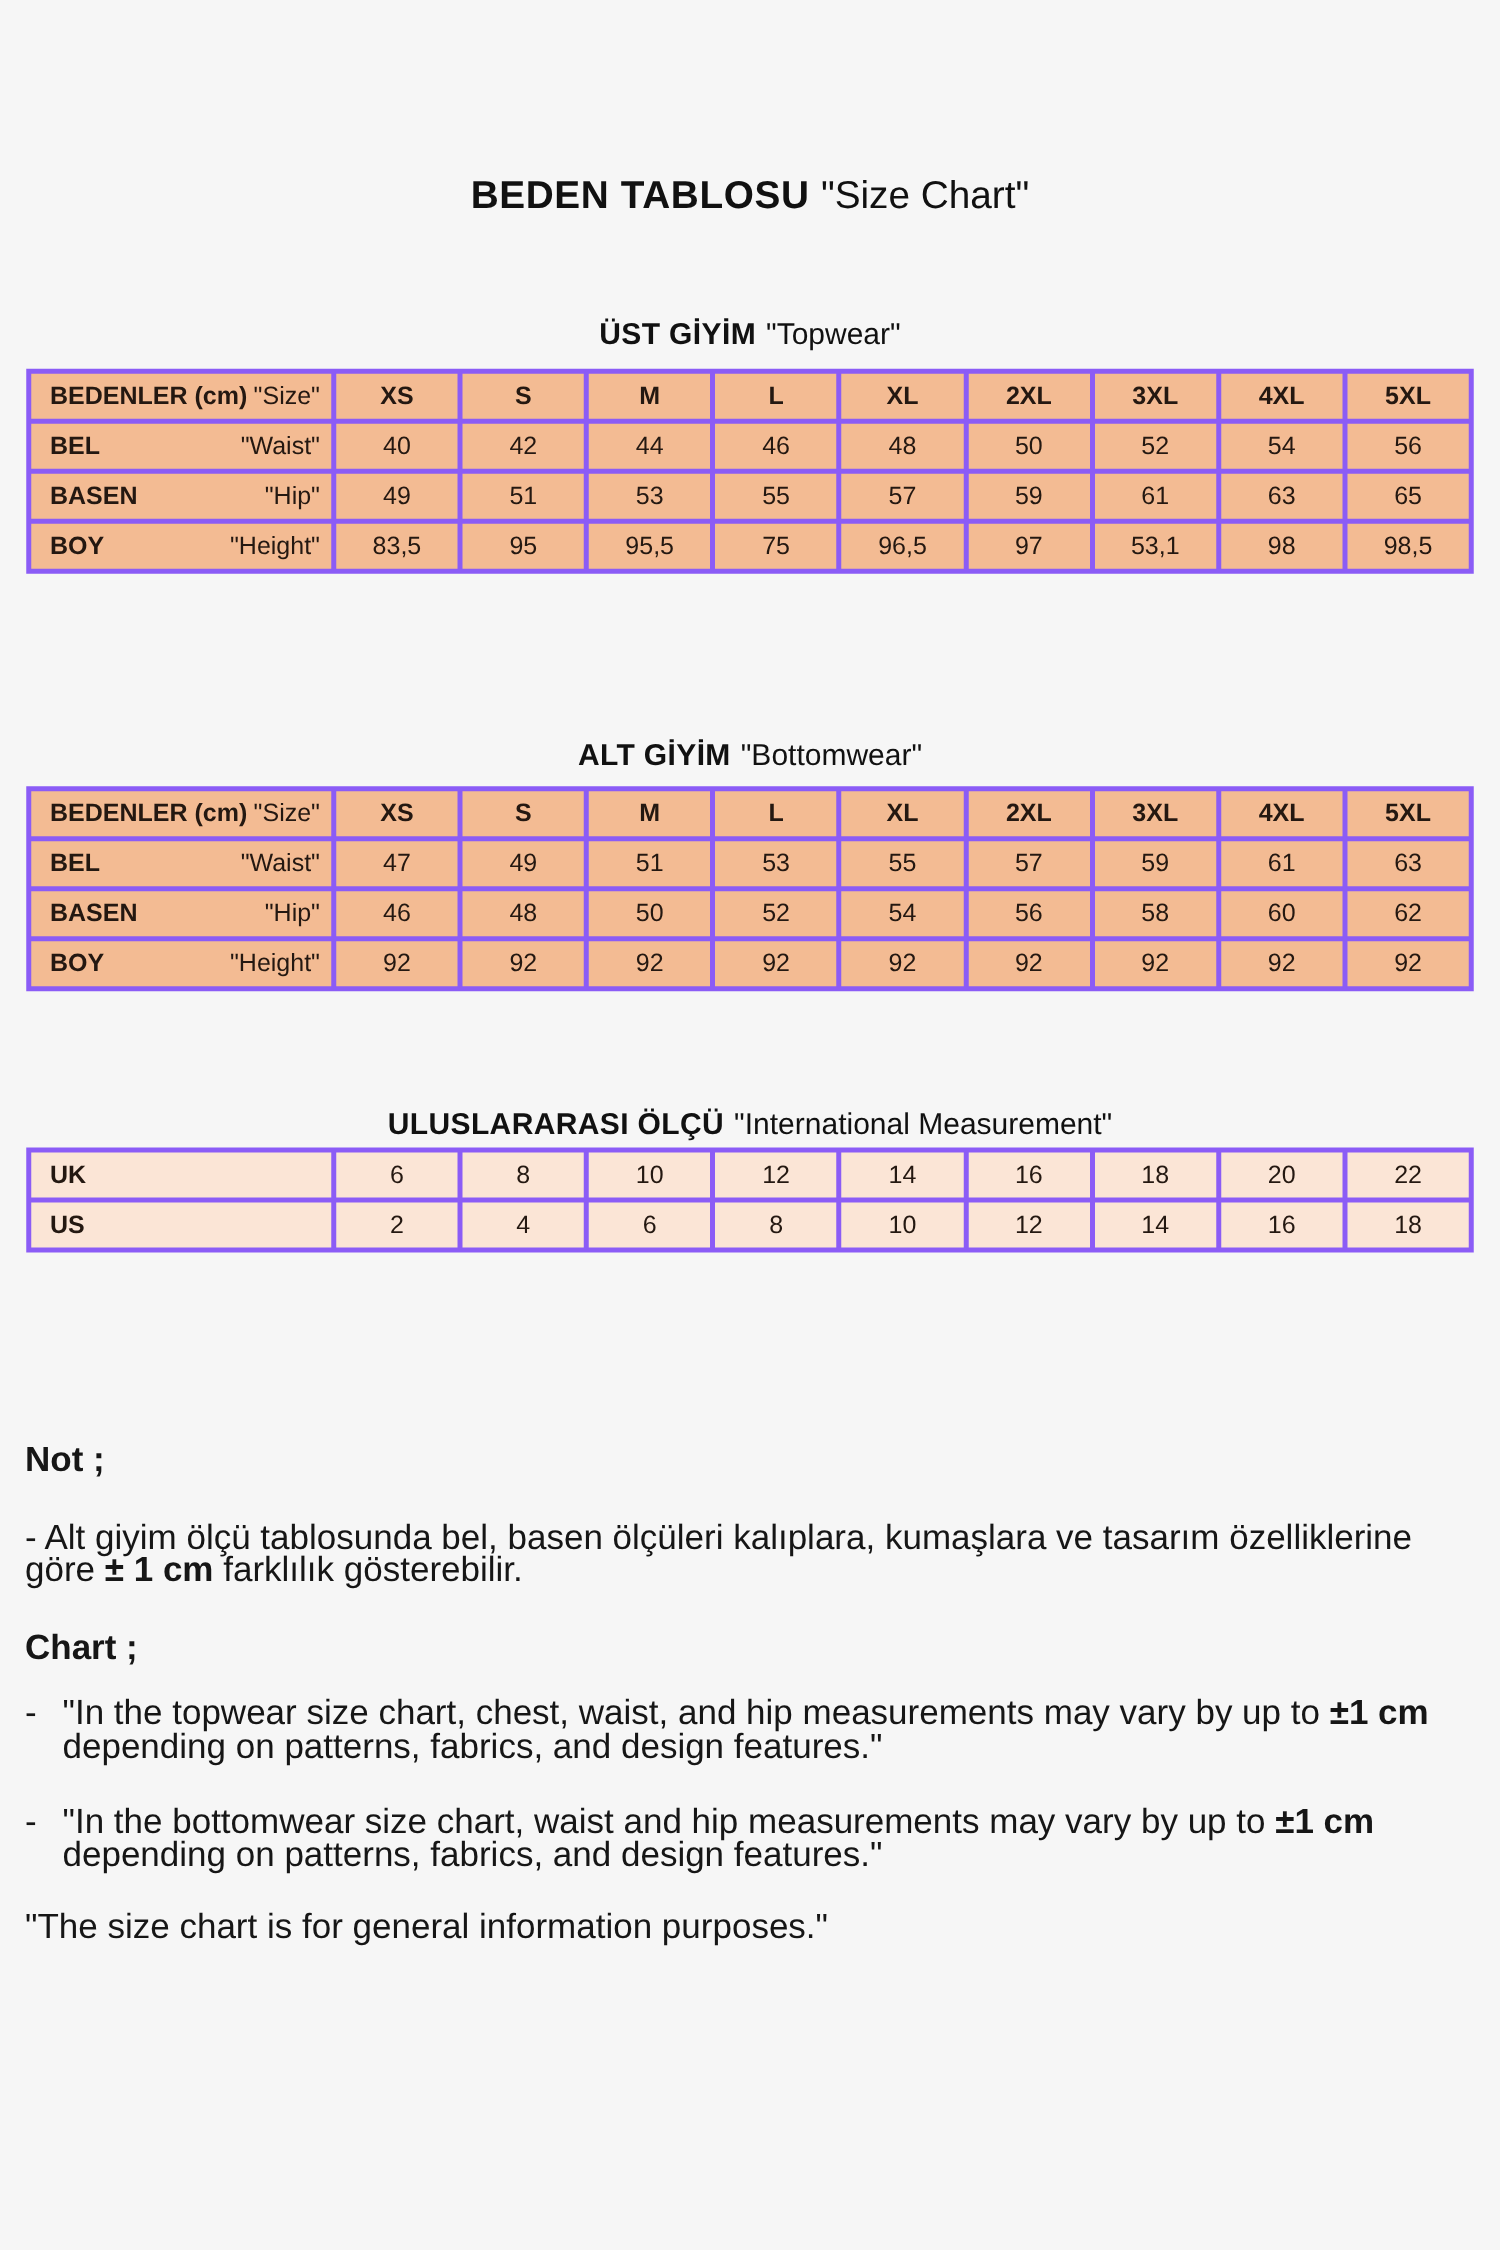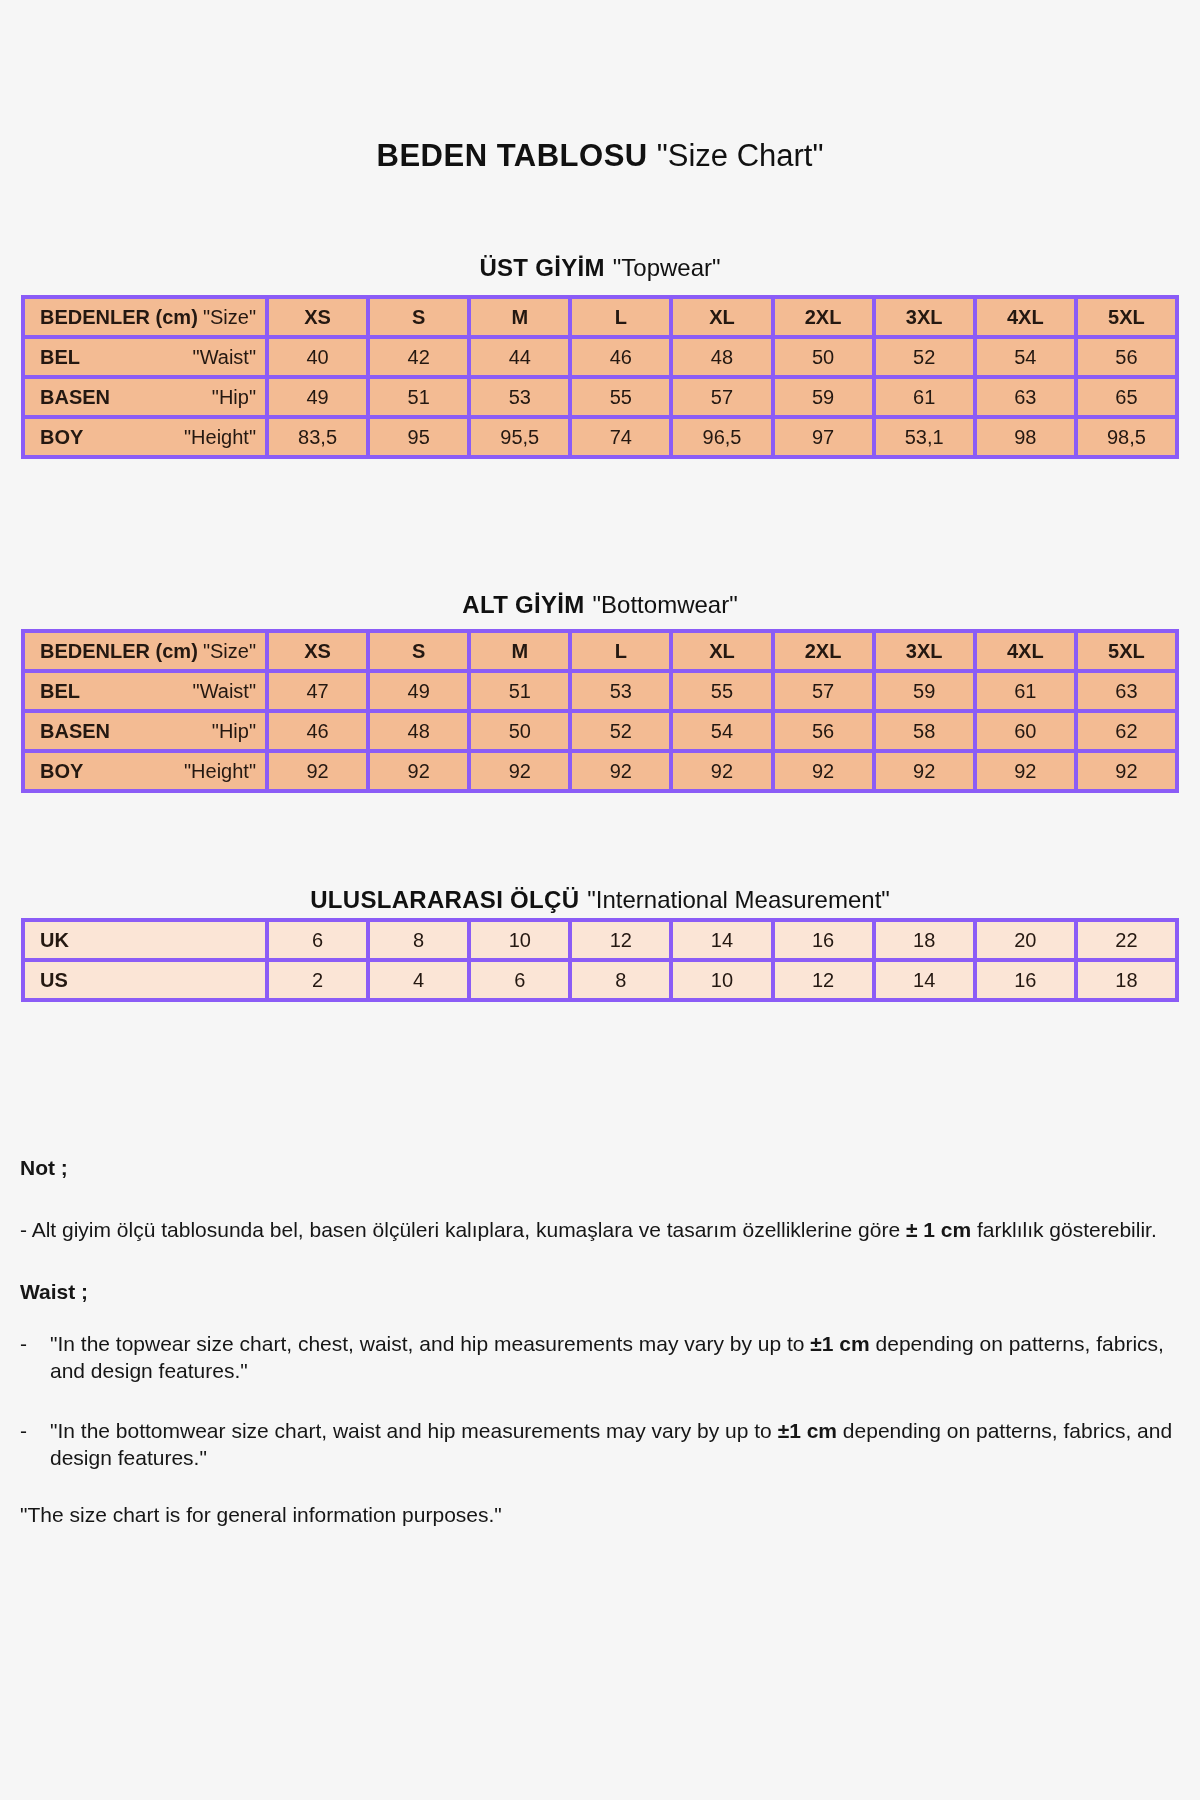--- a/index.html
+++ b/index.html
@@ -50,21 +50,21 @@
   .size-table td.lab{text-align:left;}
   .lab-inner{display:flex;justify-content:space-between;align-items:center;padding:0 9px 0 15px;}
   .row-label{font-weight:700;}
   .row-quote{font-weight:400;}
   tr.hdr td{font-weight:700;}
   col.c-label{width:240px;}
 
   
   .notes{
     position:absolute;top:1155px;left:20px;width:1162px;
-    font-size:21px;line-height:26px;color:#161616;
+    font-size:28px;line-height:26px;color:#161616;
   }
   .notes p{margin:0;}
   .nb{font-weight:700;}
   .b{font-weight:700;}
   .mb36{margin-bottom:36px !important;}
   .mb33{margin-bottom:33px !important;}
   .mb26{margin-bottom:26px !important;}
   .mb25{margin-bottom:25px !important;}
   .mb31{margin-bottom:31px !important;}
   .bullet{display:flex;line-height:27px;}
@@ -152,21 +152,21 @@
         <tr>
           <td class="lab">
             <div class="lab-inner">
               <span class="row-label">BOY</span>
               <span class="row-quote">"Height"</span>
             </div>
           </td>
           <td>83,5</td>
           <td>95</td>
           <td>95,5</td>
-          <td>74</td>
+          <td>75</td>
           <td>96,5</td>
           <td>97</td>
           <td>53,1</td>
           <td>98</td>
           <td>98,5</td>
         </tr>
       </tbody>
   </table>
 
   <div class="sec-heading" id="heading-bottomwear">
@@ -307,21 +307,21 @@
           <td>14</td>
           <td>16</td>
           <td>18</td>
         </tr>
       </tbody>
   </table>
 
   <div class="notes">
     <p class="nb mb36">Not ;</p>
     <p class="mb36"><span>- Alt giyim ölçü tablosunda bel, basen ölçüleri kalıplara, kumaşlara ve tasarım özelliklerine göre </span><span class="b">± 1 cm</span><span> farklılık gösterebilir.</span></p>
-    <p class="nb mb25">Waist ;</p>
+    <p class="nb mb25">Chart ;</p>
     <div class="bullet mb33">
       <span class="dash">-</span>
       <span class="btext"><span>"In the topwear size chart, chest, waist, and hip measurements may vary by up to </span><span class="b">±1 cm</span><span> depending on patterns, fabrics, and design features."</span></span>
     </div>
     <div class="bullet mb31">
       <span class="dash">-</span>
       <span class="btext"><span>"In the bottomwear size chart, waist and hip measurements may vary by up to </span><span class="b">±1 cm</span><span> depending on patterns, fabrics, and design features."</span></span>
     </div>
     <p>"The size chart is for general information purposes."</p>
   </div>

